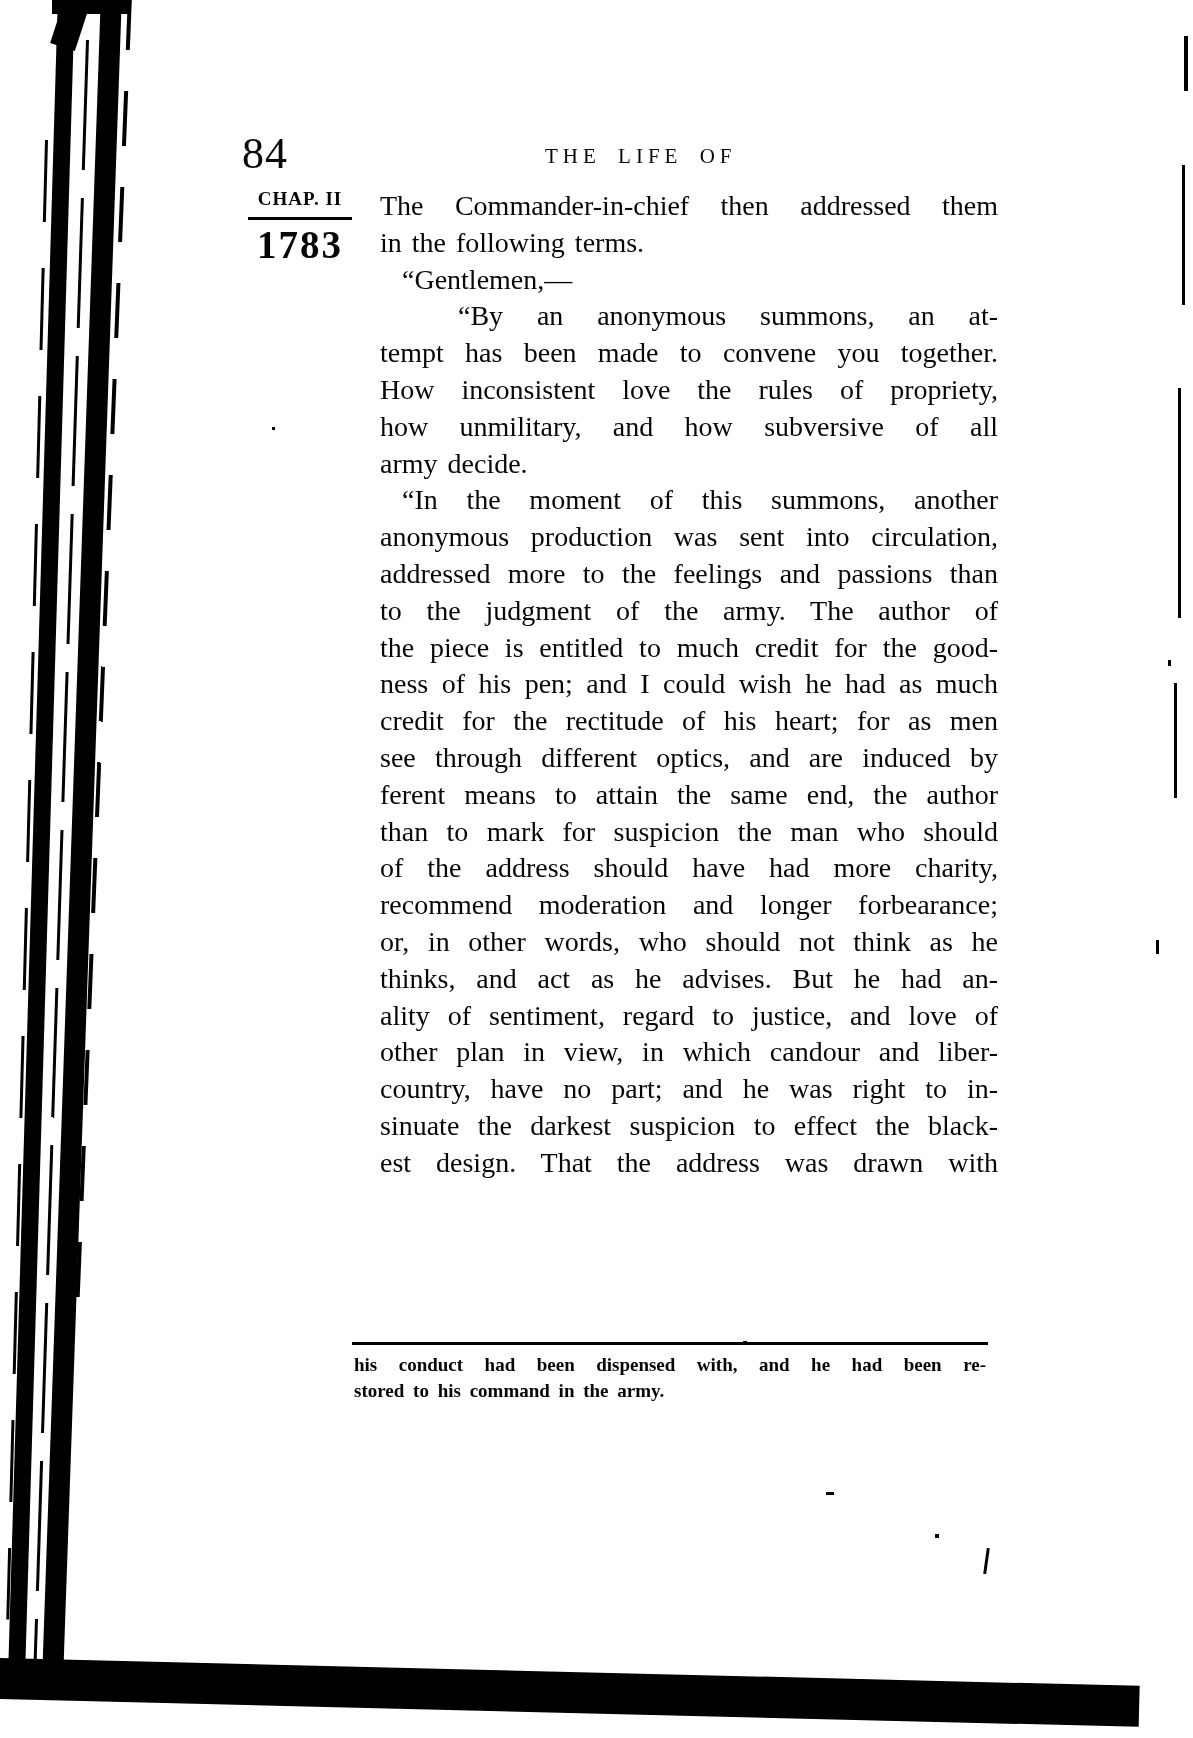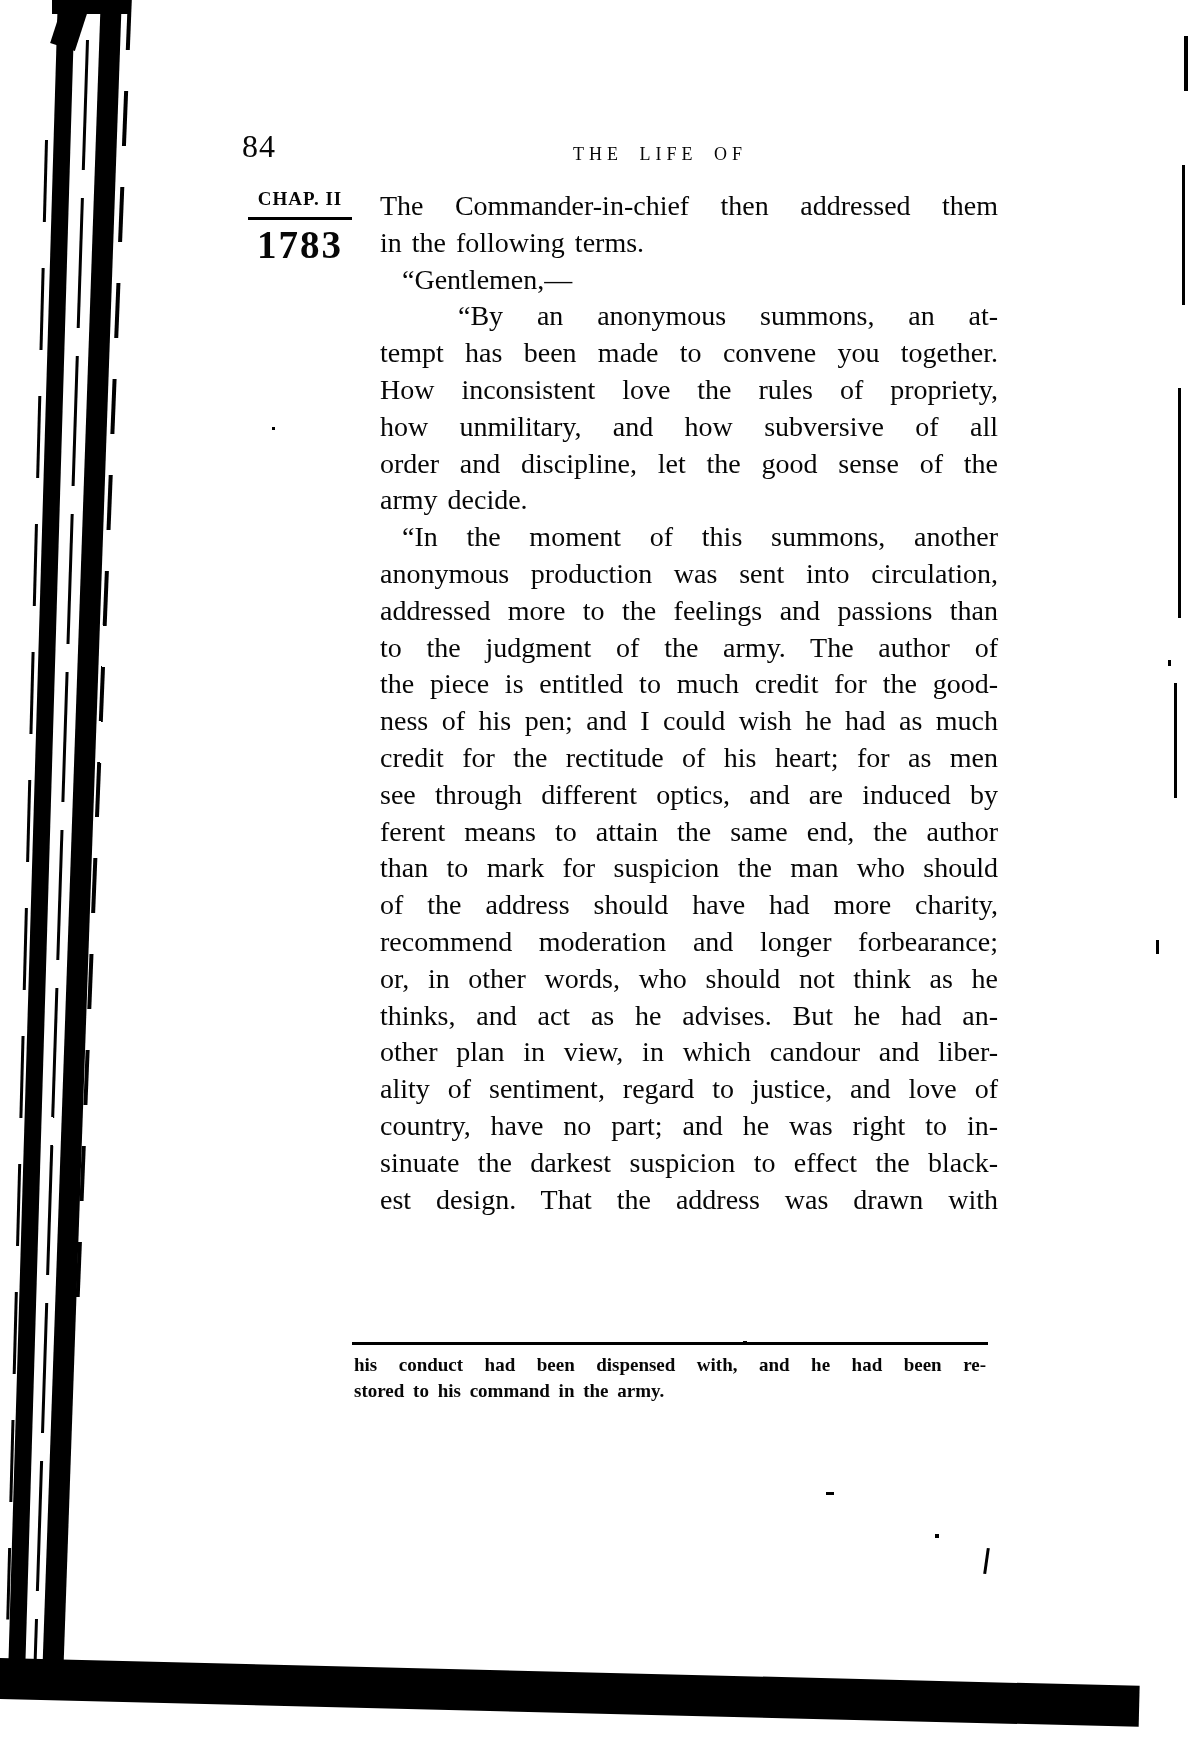--- a/index.html
+++ b/index.html
@@ -8,23 +8,23 @@
     overflow:hidden;font-family:"Liberation Serif", serif;color:#070707;
   }
   
   .bar{position:absolute;background:#000;transform-origin:top left;}
   .dashline{position:absolute;transform-origin:top left;}
   .d1{background:repeating-linear-gradient(to bottom,#000 0 82px,transparent 82px 128px);}
   .d2{background:repeating-linear-gradient(to bottom,#000 0 130px,transparent 130px 158px);}
   .d3{background:repeating-linear-gradient(to bottom,#000 0 55px,transparent 55px 96px);}
   .speck{position:absolute;background:#000;}
   
-  .pagenum{position:absolute;left:242px;top:128px;font-size:32px;letter-spacing:1px;}
-  .runhead{position:absolute;left:545px;top:144px;width:230px;text-align:center;
-    font-size:18px;letter-spacing:5px;word-spacing:7px;}
+  .pagenum{position:absolute;left:242px;top:128px;font-size:44px;letter-spacing:1px;}
+  .runhead{position:absolute;left:545px;top:144px;width:230px;
+    font-size:21px;letter-spacing:5px;word-spacing:7px;}
   .sidenote{position:absolute;left:248px;top:188px;width:104px;text-align:center;font-weight:bold;}
   .chap{font-size:19px;letter-spacing:1px;}
   .snrule{margin-top:7px;height:3px;background:#000;width:104px;}
   .year{margin-top:2px;font-size:39px;letter-spacing:2px;}
   .bodytext{position:absolute;left:380px;top:188px;width:618px;}
   .bl{
     font-size:28px;line-height:36.8px;height:36.8px;word-spacing:3px;
     text-align:justify;text-align-last:justify;white-space:normal;
   }
   .bl.last{text-align-last:left;}
@@ -73,38 +73,37 @@
   </div>
 
   <div class="bodytext">
     <div class="bl">The Commander-in-chief then addressed them</div>
     <div class="bl last">in the following terms.</div>
     <div class="bl last ind1">“Gentlemen,—</div>
     <div class="bl ind2">“By an anonymous summons, an at-</div>
     <div class="bl">tempt has been made to convene you together.</div>
     <div class="bl">How inconsistent love the rules of propriety,</div>
     <div class="bl">how unmilitary, and how subversive of all</div>
-    <div class="bl">order and discipline, let the good sense of the</div>
     <div class="bl last">army decide.</div>
     <div class="bl ind1">“In the moment of this summons, another</div>
     <div class="bl">anonymous production was sent into circulation,</div>
     <div class="bl">addressed more to the feelings and passions than</div>
     <div class="bl">to the judgment of the army. The author of</div>
     <div class="bl">the piece is entitled to much credit for the good-</div>
     <div class="bl">ness of his pen; and I could wish he had as much</div>
     <div class="bl">credit for the rectitude of his heart; for as men</div>
     <div class="bl">see through different optics, and are induced by</div>
     <div class="bl">ferent means to attain the same end, the author</div>
     <div class="bl">than to mark for suspicion the man who should</div>
     <div class="bl">of the address should have had more charity,</div>
     <div class="bl">recommend moderation and longer forbearance;</div>
     <div class="bl">or, in other words, who should not think as he</div>
     <div class="bl">thinks, and act as he advises. But he had an-</div>
+    <div class="bl">ality of sentiment, regard to justice, and love of</div>
     <div class="bl">other plan in view, in which candour and liber-</div>
-    <div class="bl">ality of sentiment, regard to justice, and love of</div>
     <div class="bl">country, have no part; and he was right to in-</div>
     <div class="bl">sinuate the darkest suspicion to effect the black-</div>
     <div class="bl">est design. That the address was drawn with</div>
   </div>
 
   <div class="fnrule"></div>
   <div class="footnote">
     <div class="fl">his conduct had been dispensed with, and he had been re-</div>
     <div class="fl last">stored to his command in the army.</div>
   </div>

